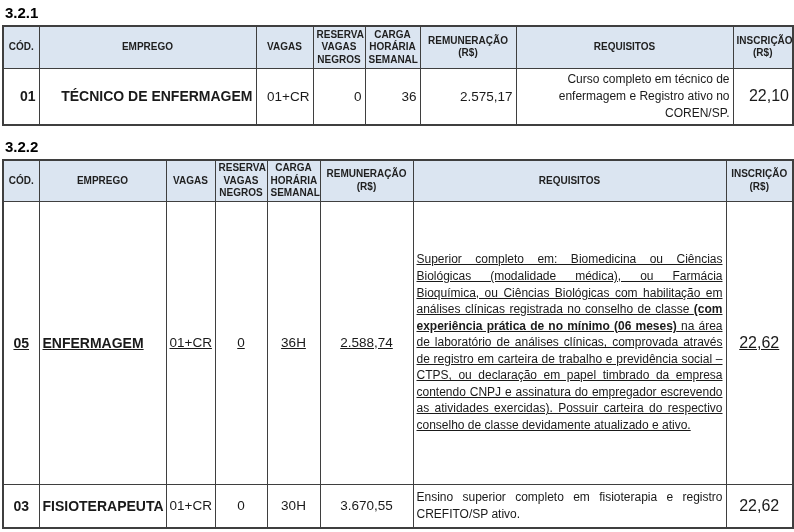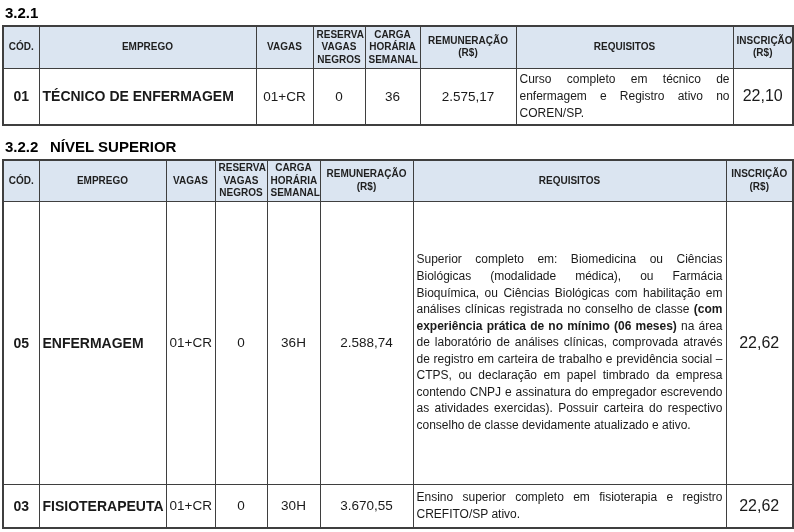--- a/index.html
+++ b/index.html
@@ -10,20 +10,21 @@
     font-family: "Liberation Sans", sans-serif;
     color: #1a1a1a;
     overflow: hidden;
   }
   .page { padding: 3px 2px 0 2px; }
 
   .section-heading {
     display: flex; align-items: baseline;
     font-weight: bold; font-size: 15px; color: #000;
     margin: 1px 0 4px 3px;
+    gap: 35px;
   }
   .section-heading .sec-num { min-width: 45px; }
   .section-heading.second { margin-top: 12px; }
 
   table.jobs {
     width: 790px;
     border-collapse: collapse;
     table-layout: fixed;
     border: 2px solid #3f3f3f;
   }
@@ -55,22 +56,22 @@
   .t2 .c-emp   { width: 127px; }
   .t2 .c-vag   { width: 49px; }
   .t2 .c-res   { width: 52px; }
   .t2 .c-car   { width: 53px; }
   .t2 .c-rem   { width: 93px; }
   .t2 .c-req   { width: 313px; }
   .t2 .c-ins   { width: 67px; }
 
   .t1 th.hdr { height: 42px; }
   .t2 th.hdr { height: 39px; }
-  .t1 tr.data td { height: 57px; }
-  .t2 tr.data-big td { height: 283px; }
+  .t1 tr.data td { height: 57px; text-align: right; }
+  .t2 tr.data-big td { height: 283px; text-decoration: underline; }
   .t2 tr.data-small td { height: 44px; }
 
   td.cod {
     font-weight: bold; font-size: 14px;
     text-align: center; vertical-align: middle;
   }
   td.emp {
     font-weight: bold; font-size: 14px;
     text-align: left; vertical-align: middle;
     padding-left: 3px;
@@ -129,21 +130,20 @@
         <td class="val">36</td>
         <td class="val">2.575,17</td>
         <td class="req">Curso completo em técnico de enfermagem e Registro ativo no COREN/SP.</td>
         <td class="ins">22,10</td>
       </tr>
     </tbody>
   </table>
 
   <div class="section-heading second">
     <span class="sec-num">3.2.2</span>
-    <span class="sec-title">NÍVEL SUPERIOR</span>
   </div>
 
   <table class="jobs t2">
     <colgroup>
       <col class="c-cod">
         <col class="c-emp">
         <col class="c-vag">
         <col class="c-res">
       <col class="c-car">
         <col class="c-rem">

